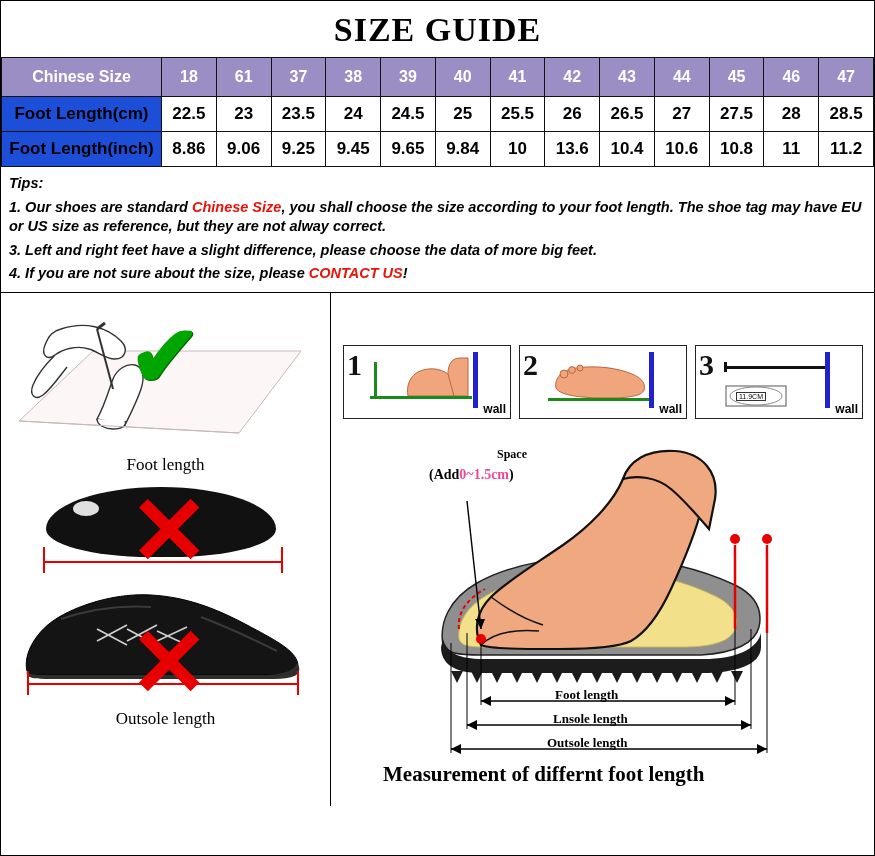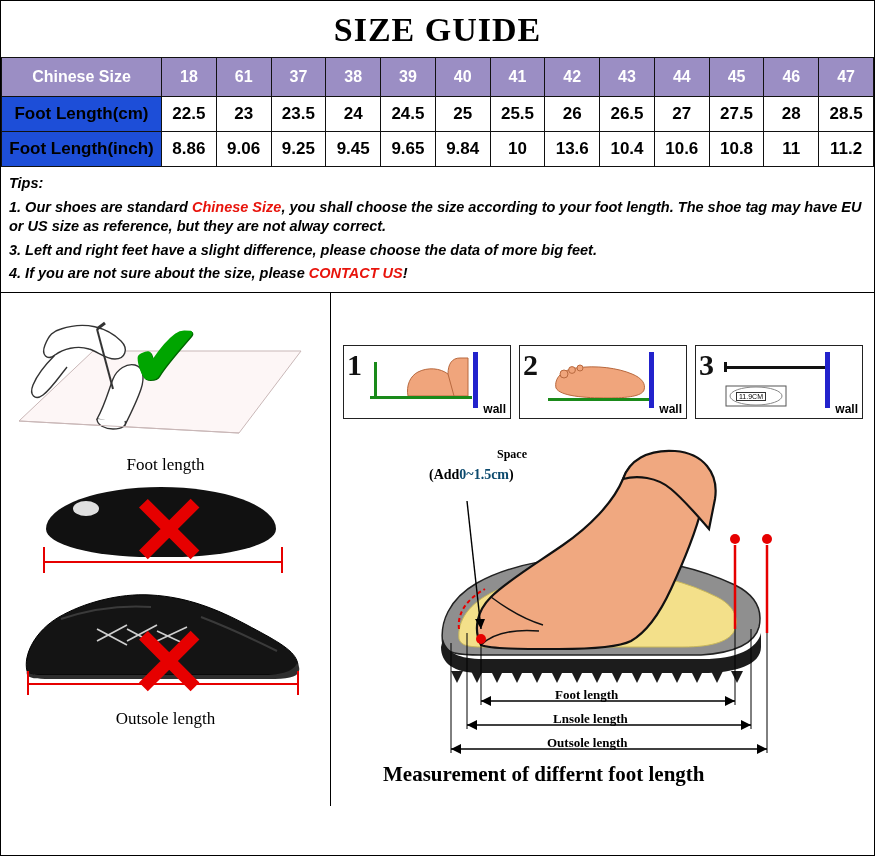--- a/index.html
+++ b/index.html
@@ -202,21 +202,21 @@
     font-family: "Liberation Serif", serif;
     margin-left: 48px;
   }
   .space-add {
     position: absolute;
     left: 98px; top: 48px;
     font-size: 14px;
     font-weight: bold;
     font-family: "Liberation Serif", serif;
   }
-  .space-add .rng { color: #0c4a6e; }
+  .space-add .rng { color: #ec4899; }
   .bf-dim {
     position: absolute;
     font-size: 13px;
     font-weight: bold;
     font-family: "Liberation Serif", serif;
     background: rgba(255,255,255,0.0);
   }
 </style>
 </head>
 <body>

